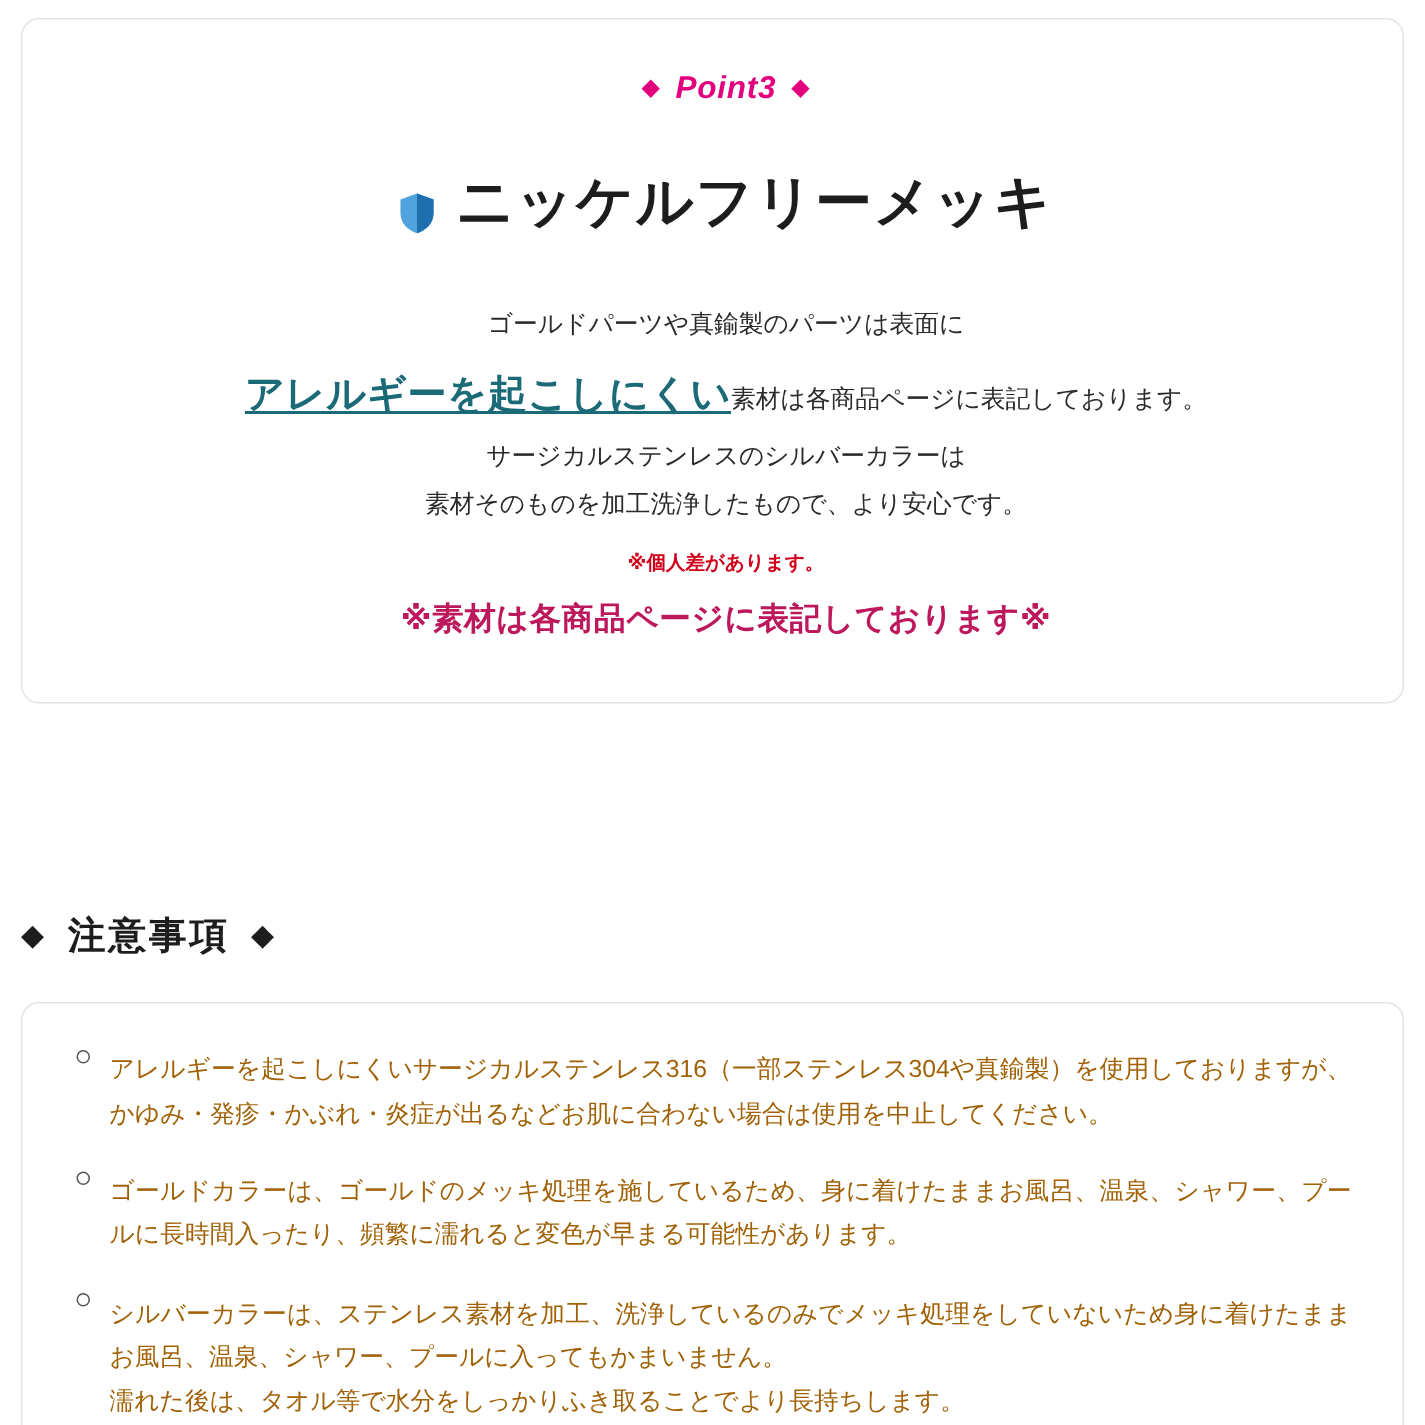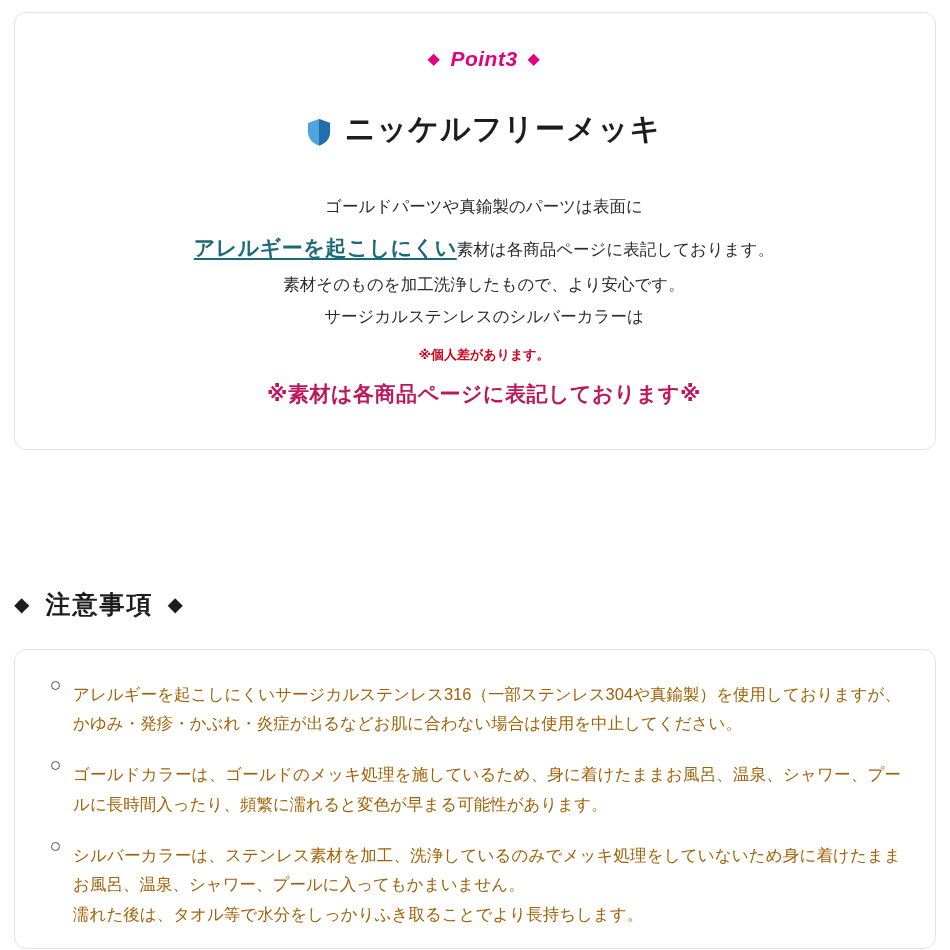--- a/index.html
+++ b/index.html
@@ -42,21 +42,21 @@
   }
   .point-label .diamond {
     font-style: normal;
     font-size: 16px;
     vertical-align: 2px;
     margin: 0 10px;
   }
 
   .point-title {
     text-align: center;
-    font-size: 30px;
+    font-size: 38px;
     font-weight: bold;
     color: #1d1d1d;
     letter-spacing: 1px;
     margin: 38px 0 0 0;
     display: flex;
     align-items: center;
     justify-content: center;
     gap: 14px;
   }
   .shield-icon {
@@ -75,21 +75,21 @@
     color: #2b2b2b;
   }
   .line-emph {
     margin-top: 6px;
     font-size: 16.5px;
     line-height: 1.9;
   }
   .emph-link {
     color: #1b6a78;
     font-weight: bold;
-    font-size: 21px;
+    font-size: 26px;
     text-decoration: underline;
     text-underline-offset: 3px;
     letter-spacing: 0.5px;
   }
   .note-red {
     color: #d0021b;
     font-size: 13px;
     font-weight: bold;
     margin-top: 10px;
     text-align: center;
@@ -173,22 +173,22 @@
         </svg>
       </span>
       <span>ニッケルフリーメッキ</span>
     </h2>
 
     <div class="point-body">
       <div>ゴールドパーツや真鍮製のパーツは表面に</div>
       <div class="line-emph">
         <span class="emph-link">アレルギーを起こしにくい</span><span>素材は各商品ページに表記しております。</span>
       </div>
+      <div>サージカルステンレスのシルバーカラーは</div>
       <div>素材そのものを加工洗浄したもので、より安心です。</div>
-      <div>サージカルステンレスのシルバーカラーは</div>
       <div class="note-red">※個人差があります。</div>
       <div class="note-strong">※素材は各商品ページに表記しております※</div>
     </div>
 
   </section>
 
   <h2 class="caution-heading">
     <span class="diamond">◆</span><span>注意事項</span><span class="diamond">◆</span>
   </h2>
 

